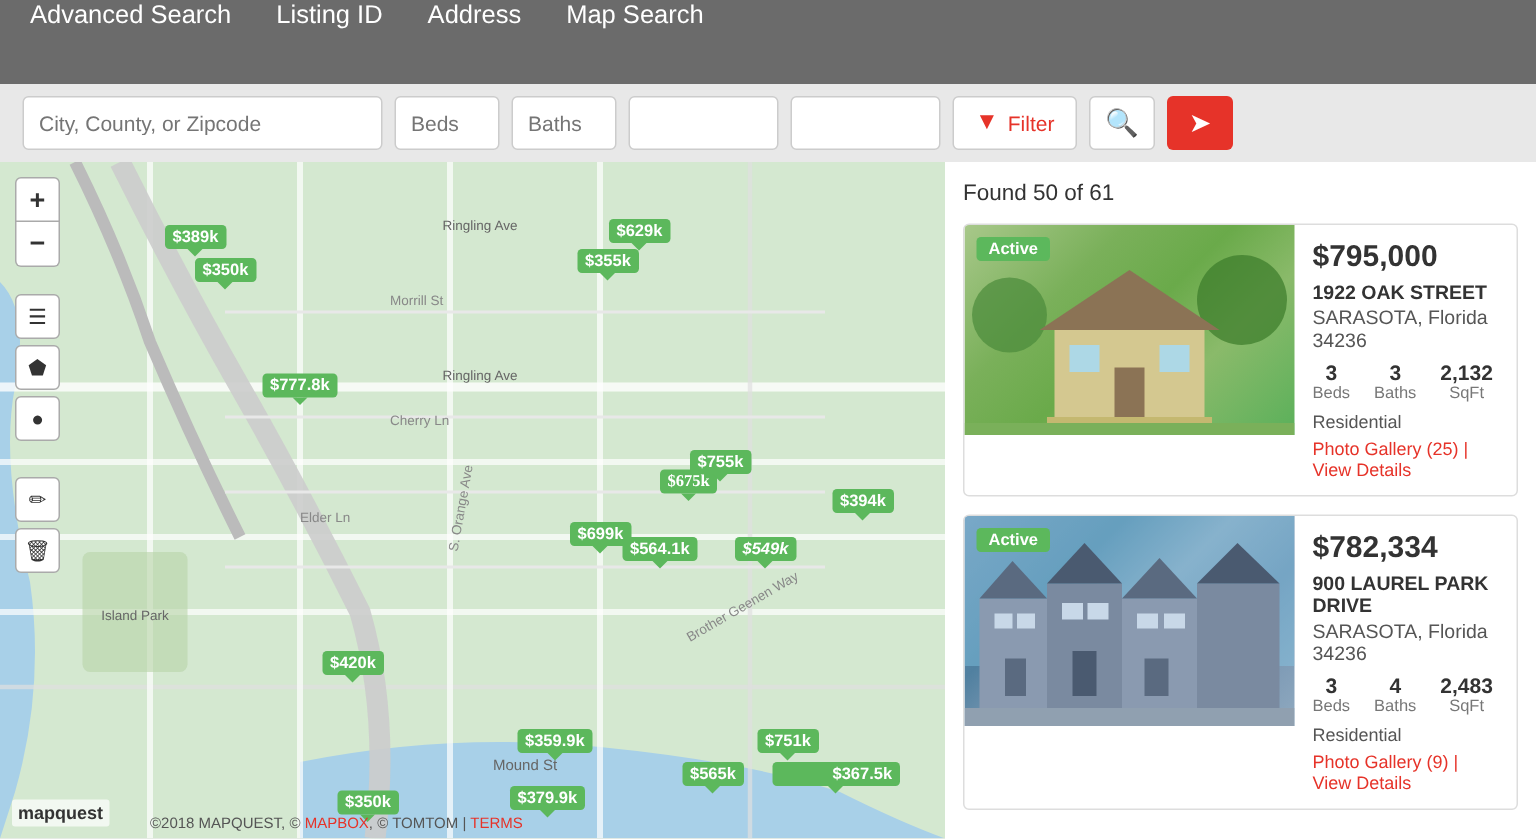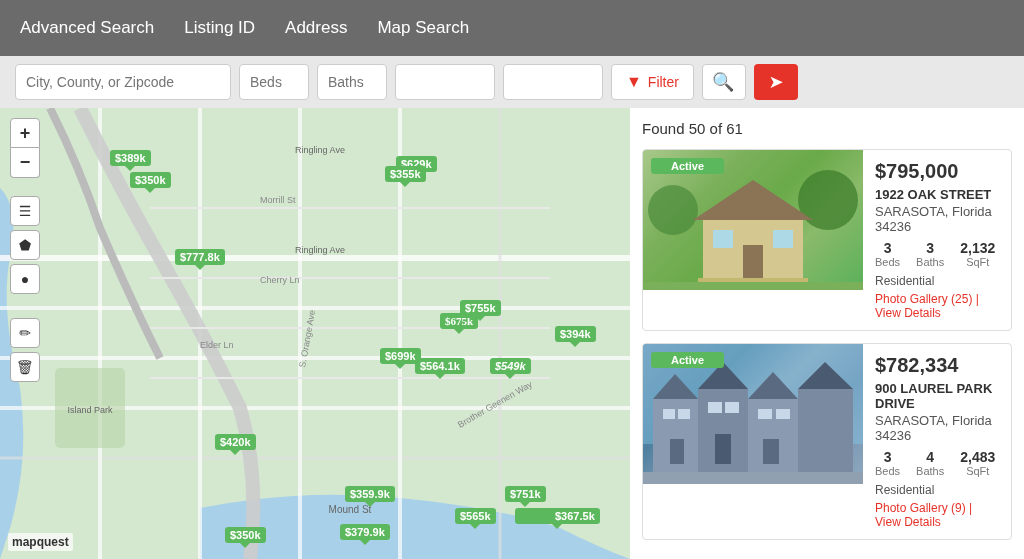--- a/index.html
+++ b/index.html
@@ -4,21 +4,20 @@
   <style>
     * { box-sizing: border-box; margin: 0; padding: 0; }
     body { font-family: Arial, sans-serif; background: #f0f0f0; width: 1024px; height: 559px; overflow: hidden; }
 
     
     #header {
       background: #6b6b6b;
       padding: 0 20px;
       height: 56px;
       display: flex;
-      align-items: center;
       gap: 30px;
     }
     #header a {
       color: #fff;
       text-decoration: none;
       font-size: 17px;
       font-weight: 500;
       cursor: pointer;
     }
 
@@ -32,21 +31,21 @@
       height: 52px;
     }
     #search-bar input {
       height: 36px;
       border: 1px solid #ccc;
       border-radius: 4px;
       padding: 0 10px;
       font-size: 14px;
       background: #fff;
     }
-    #search-bar input.city { width: 216px; }
+    #search-bar input.city { width: 240px; }
     #search-bar input.beds { width: 70px; }
     #search-bar input.baths { width: 70px; }
     #search-bar input.price-min { width: 100px; }
     #search-bar input.price-max { width: 100px; }
 
     .filter-btn {
       height: 36px;
       background: #fff;
       border: 1px solid #ccc;
       border-radius: 4px;
@@ -245,21 +244,21 @@
     }
 
     .active-badge {
       position: absolute;
       top: 8px;
       left: 8px;
       background: #5cb85c;
       color: #fff;
       font-size: 11px;
       font-weight: bold;
-      padding: 2px 20px;
+      padding: 2px 8px;
       border-radius: 3px;
       z-index: 2;
     }
 
     .listing-info {
       padding: 10px 12px;
       flex: 1;
     }
     .listing-price {
       font-size: 20px;
@@ -402,39 +401,42 @@
         <span>✏</span>
       </button>
       <button class="tool-btn" style="border-radius: 4px;">
         <span>🗑</span>
       </button>
     </div>
 
     <div id="markers-container">
         <div class="price-marker" style="top: 41.6px; left: 110px;">$389k</div>
         <div class="price-marker" style="top: 64px; left: 130px;">$350k</div>
-        <div class="price-marker" style="top: 38.4px; left: 396px; margin-top: 10px;">$629k</div>
+        <div class="price-marker" style="top: 38.4px; left: 406px;">$629k</div>
         <div class="price-marker" style="top: 57.6px; left: 385px;">$355k</div>
         <div class="price-marker" style="top: 140.8px; left: 175px;">$777.8k</div>
         <div class="price-marker" style="top: 204.8px; left: 440px; font-family: Liberation Serif, serif;">$675k</div>
         <div class="price-marker" style="top: 192px; left: 460px;">$755k</div>
         <div class="price-marker" style="top: 240px; left: 380px;">$699k</div>
         <div class="price-marker" style="top: 249.6px; left: 415px;">$564.1k</div>
         <div class="price-marker" style="top: 249.6px; left: 490px; font-style: italic;">$549k</div>
         <div class="price-marker" style="top: 217.6px; left: 555px;">$394k</div>
         <div class="price-marker" style="top: 326.4px; left: 215px;">$420k</div>
         <div class="price-marker" style="top: 419.2px; left: 225px;">$350k</div>
         <div class="price-marker" style="top: 377.6px; left: 345px;">$359.9k</div>
         <div class="price-marker" style="top: 416px; left: 340px;">$379.9k</div>
         <div class="price-marker" style="top: 377.6px; left: 505px;">$751k</div>
         <div class="price-marker" style="top: 400px; left: 515px; padding-left: 40px;">$367.5k</div>
         <div class="price-marker" style="top: 400px; left: 455px;">$565k</div>
       </div>
 
     <div class="mapquest-logo">mapquest</div>
+    <div class="map-attribution">
+      ©2018 MAPQUEST, © <a href="#">MAPBOX</a>, © TOMTOM | <a href="#">TERMS</a>
+    </div>
   </div>
 
   <div id="results-panel">
     <div class="results-count">Found 50 of 61</div>
 
     <div id="listings-container">
         <div class="listing-card">
     <div style="position:relative;flex-shrink:0;">
 
     <div class="img-placeholder-1">

